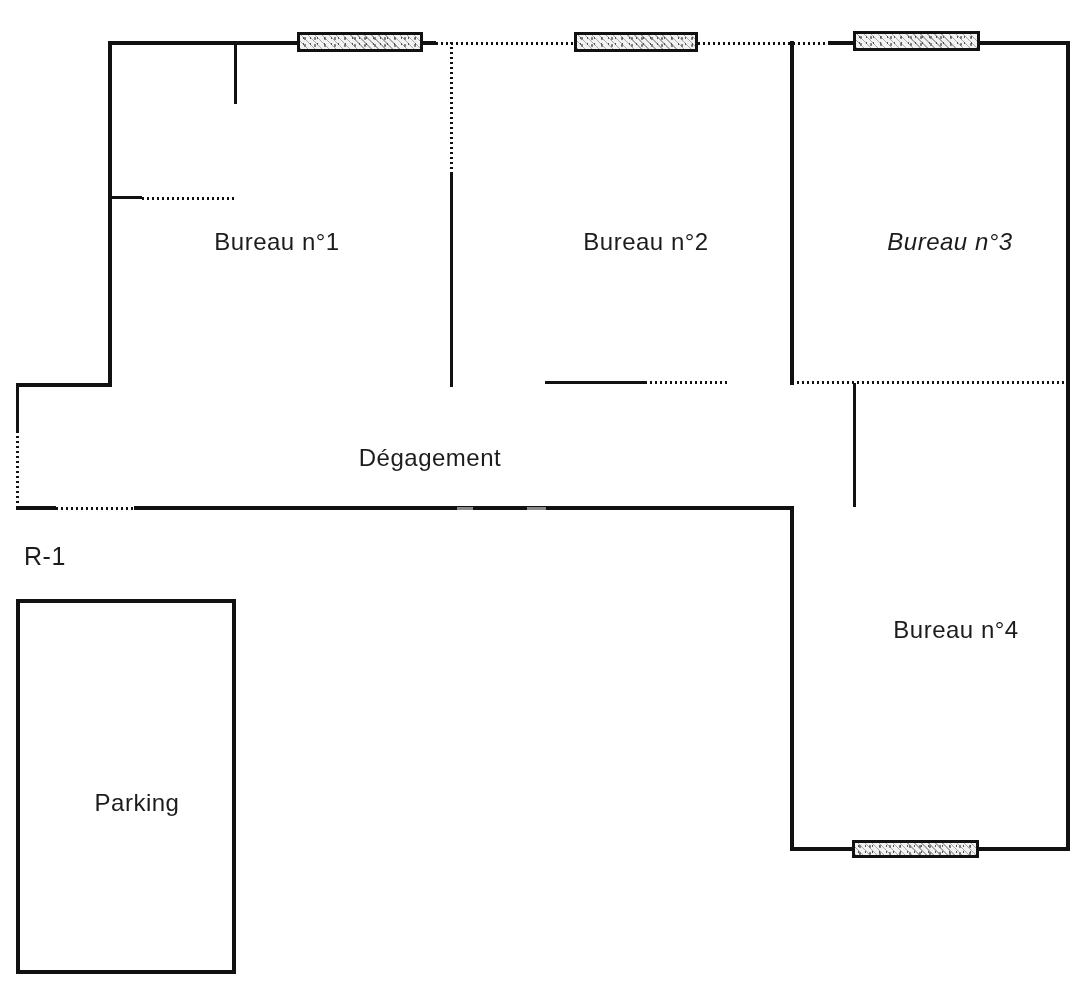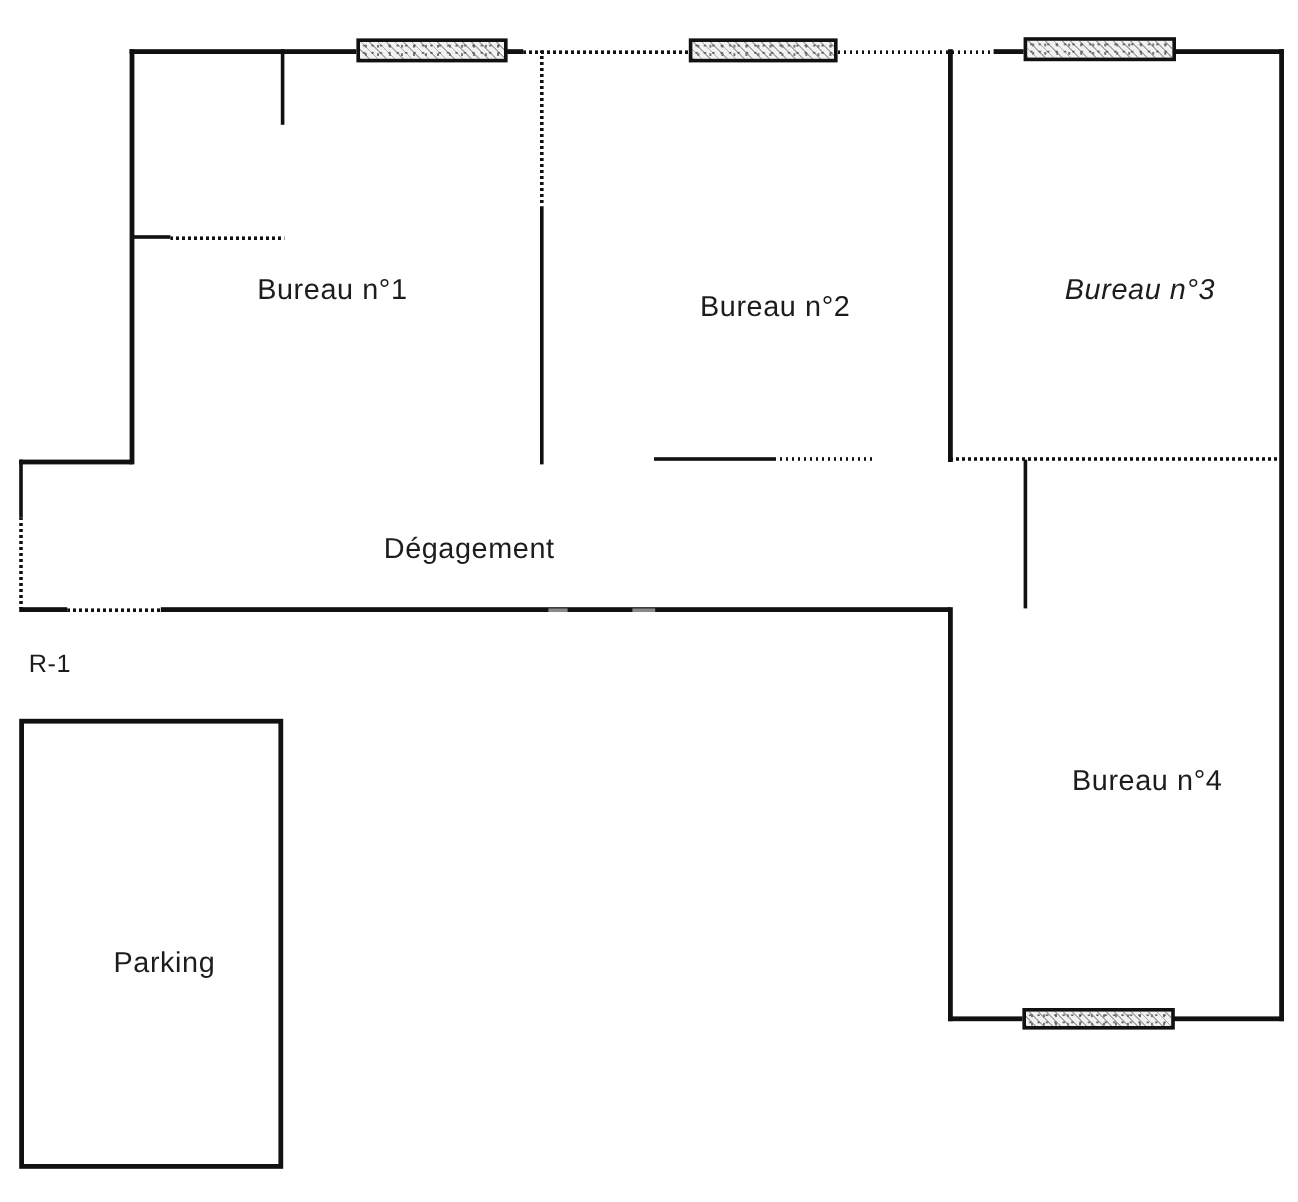--- a/index.html
+++ b/index.html
@@ -36,21 +36,21 @@
   .room-label{
     position:absolute;
     transform:translate(-50%,-50%);
     font-size:24px;
     letter-spacing:.5px;
     white-space:nowrap;
     color:#1c1c1c;
   }
   .floor-label{
     position:absolute;
-    font-size:21px;
+    font-size:25px;
     letter-spacing:.5px;
     color:#1c1c1c;
   }
   .parking-rect{
     position:absolute;
     box-sizing:border-box;
     border:4px solid #111;
     background:#fff;
   }
 </style>
@@ -98,20 +98,20 @@
   <div class="ws" style="left:853px;top:383px;width:3px;height:124px;"></div>
 
   <div class="ws" style="left:790px;top:506px;width:4px;height:345px;"></div>
   <div class="ws" style="left:790px;top:847px;width:64px;height:4px;"></div>
   <div class="win" style="left:852px;top:840px;width:127px;height:18px;"></div>
   <div class="ws" style="left:977px;top:847px;width:93px;height:4px;"></div>
 
   <div class="parking-rect" style="left:16px;top:599px;width:220px;height:375px;"></div>
 
   <div class="room-label" style="left:277px;top:242px;">Bureau n°1</div>
-  <div class="room-label" style="left:646px;top:256px;">Bureau n°2</div>
+  <div class="room-label" style="left:646px;top:242px;">Bureau n°2</div>
   <div class="room-label" style="left:950px;top:242px;font-style:italic;">Bureau n°3</div>
-  <div class="room-label" style="left:391px;top:458px;">Dégagement</div>
-  <div class="room-label" style="left:956px;top:651px;text-align:right;">Bureau n°4</div>
+  <div class="room-label" style="left:430px;top:458px;">Dégagement</div>
+  <div class="room-label" style="left:956px;top:630px;text-align:right;">Bureau n°4</div>
   <div class="room-label" style="left:137px;top:803px;">Parking</div>
   <div class="floor-label" style="left:24px;top:542px;">R-1</div>
 
 </div>
 
 </body></html>

